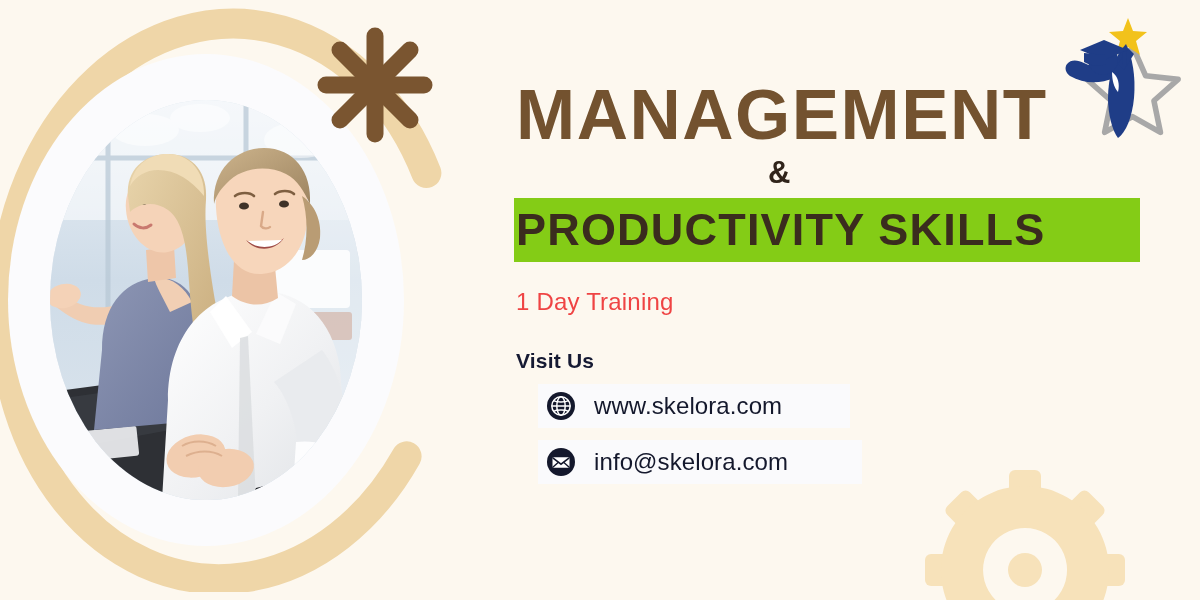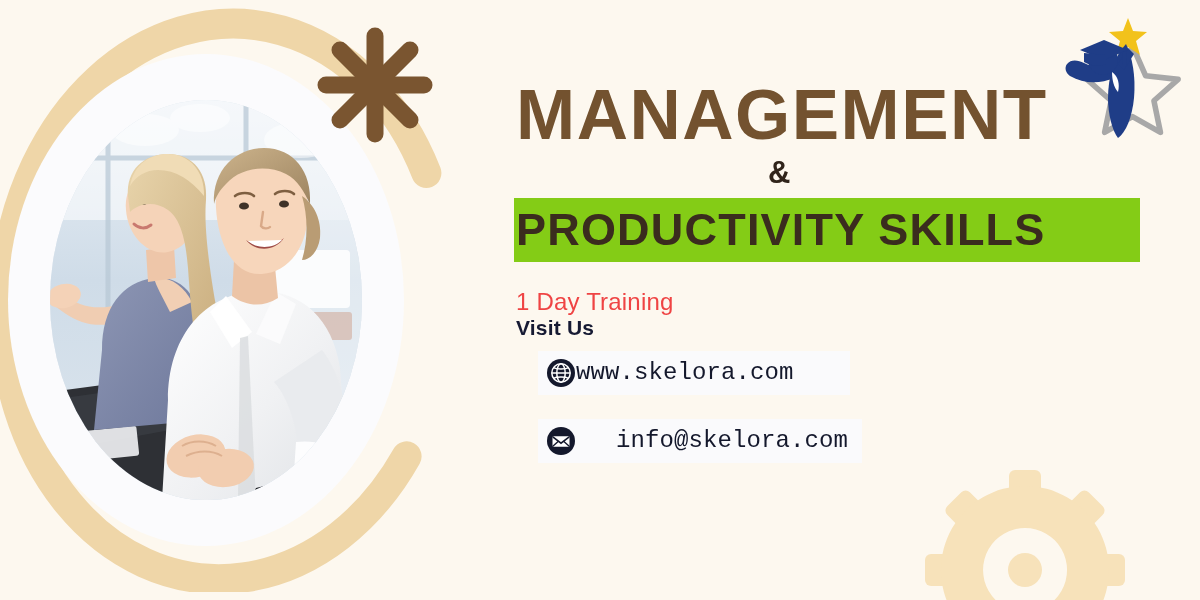--- a/index.html
+++ b/index.html
@@ -139,38 +139,39 @@
   }
 
   .duration {
     margin-top: 26px;
     font-size: 24px;
     color: #ef4444;
     letter-spacing: 0.2px;
   }
 
   .visit-us {
+    margin-top: 33px;
     font-size: 21px;
     font-weight: bold;
     color: #161a33;
     letter-spacing: 0.2px;
   }
 
   .contact-row {
     display: flex;
     align-items: center;
+    gap: 18px;
     margin-left: 22px;
     padding: 7px 14px 7px 8px;
     width: 312px;
     background: #fafafc;
-    font-family: Liberation Mono, monospace;
   }
 
   .contact-row.website { margin-top: 11px; }
-  .contact-row.email   { margin-top: 24px; width: 324px; justify-content: space-between; }
+  .contact-row.email   { margin-top: 12px; width: 324px; }
 
   .contact-icon {
     width: 30px;
     height: 30px;
     flex: 0 0 30px;
   }
 
   .contact-text {
     font-size: 24px;
     color: #14182c;

